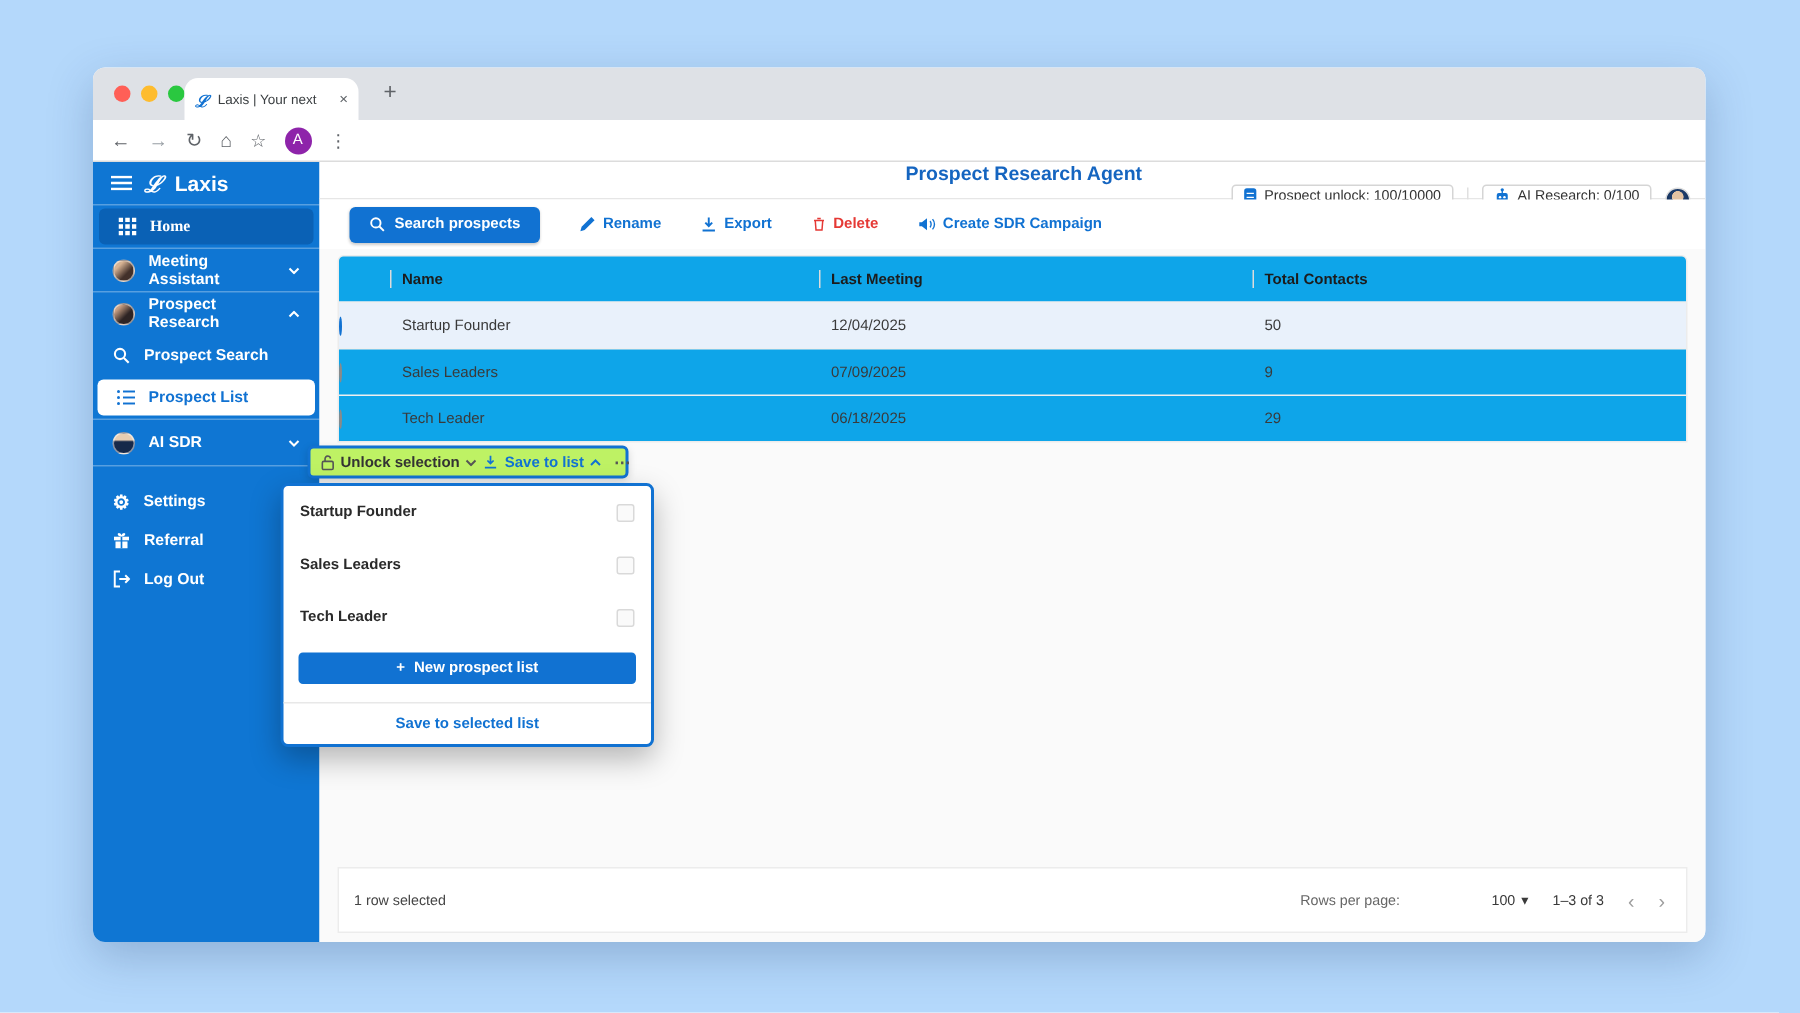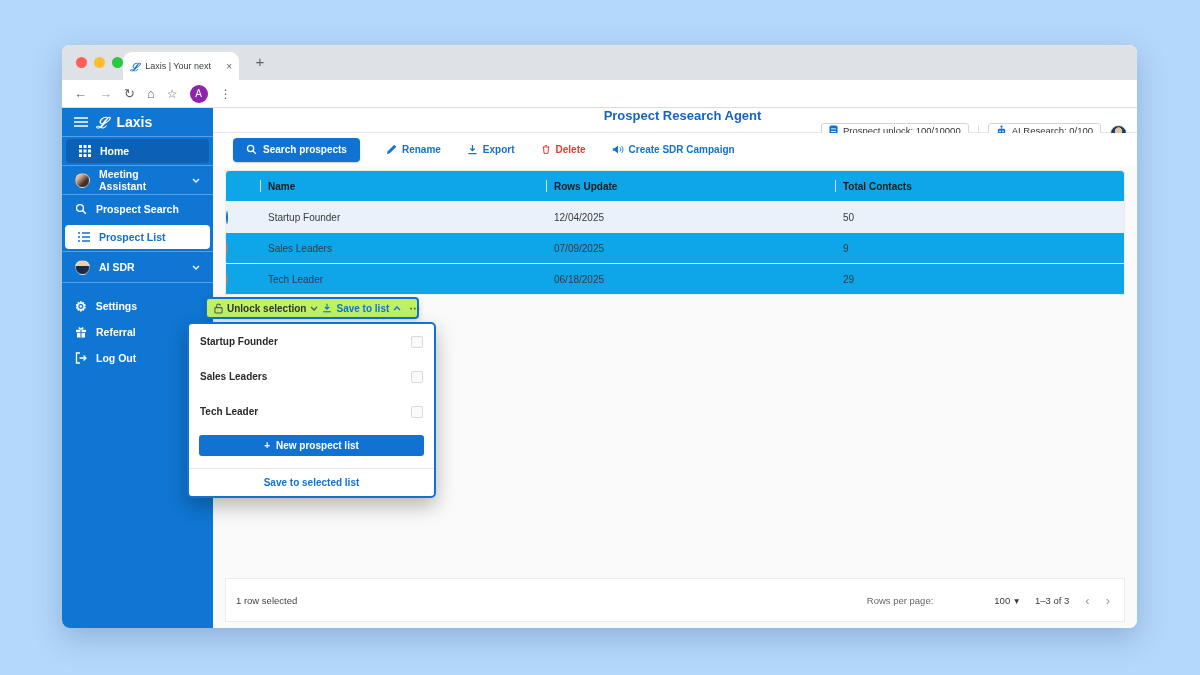--- a/index.html
+++ b/index.html
@@ -32,21 +32,21 @@
   
   .app { display:flex; height:520px; }
 
   .sidebar { width:151px; background:#0f76d3; color:#fff; flex-shrink:0; display:flex; flex-direction:column; }
   .brand { height:28px; display:flex; align-items:center; gap:8px; padding:0 12px; }
   .logo { font-weight:bold; font-style:italic; font-size:15px; }
   .brandname { font-weight:bold; font-size:14px; }
   .sdiv { height:1px; background:rgba(255,255,255,.3); }
   .sitem { height:28px; display:flex; align-items:center; gap:9px; padding:0 13px; font-size:10.5px; font-weight:600; }
   .sitem .chev { margin-left:auto; }
-  .sitem.home-active { background:#0a61b5; border-radius:4px; margin:2px 4px; height:24px; }
+  .sitem.home-active { background:#0a61b5; border-radius:4px; margin:2px 4px; height:24px;font-family:Liberation Serif, serif; }
   .sitem.white-active { background:#fff; color:#1172d2; border-radius:4px; margin:2px 3px; height:24px; }
   .sgap { height:10px; }
   .sav { width:15px; height:15px; border-radius:50%; flex-shrink:0; border:1px solid rgba(255,255,255,.5); }
   .sav.w1 { background:linear-gradient(135deg,#d7b394 25%,#42302a 65%); }
   .sav.w2 { background:linear-gradient(135deg,#caa184 20%,#2e2424 60%); }
   .sav.m1 { background:linear-gradient(180deg,#e7cdb2 35%,#16294a 40%); }
   .gear { font-size:13px; line-height:1; }
 
   .main { flex:1; display:flex; flex-direction:column; min-width:0; }
   .appheader { height:25px; background:#fff; border-bottom:1px solid #e6e6e6; display:flex; align-items:center; padding:0 10px 0 25px;flex-direction:column; }
@@ -162,20 +162,27 @@
 
       <div class="sitem">
         <span class="sav w1"></span>
         <span>Meeting Assistant</span>
         <svg class="chev" viewBox="0 0 8 5" width="8" height="5">
             <path d="M1 1l3 3 3-3" fill="none" stroke="#fff" stroke-width="1.4"></path>
           </svg>
       </div>
       <div class="sdiv"></div>
 
+      <div class="sitem">
+        <span class="sav w2"></span>
+        <span>Prospect Research</span>
+        <svg class="chev" viewBox="0 0 8 5" width="8" height="5">
+            <path d="M1 4l3-3 3 3" fill="none" stroke="#fff" stroke-width="1.4"></path>
+          </svg>
+      </div>
       <div class="sitem">
         <svg viewBox="0 0 12 12" width="12" height="12">
             <circle cx="5" cy="5" r="3.4" fill="none" stroke="#fff" stroke-width="1.4"></circle>
             <line x1="7.6" y1="7.6" x2="10.8" y2="10.8" stroke="#fff" stroke-width="1.4"></line>
           </svg>
         <span>Prospect Search</span>
       </div>
       <div class="sitem white-active">
         <svg viewBox="0 0 12 10" width="12" height="10">
             <g stroke="#1172d2" stroke-width="1.3">
@@ -296,21 +303,21 @@
             </svg>
           <span>Create SDR Campaign</span>
         </button>
       </div>
 
       <div class="content">
         <div class="tablecard">
           <div class="trow head">
             <div></div>
             <div class="hcell">Name</div>
-            <div class="hcell">Rows Update</div>
+            <div class="hcell">Last Meeting</div>
             <div class="hcell">Total Contacts</div>
           </div>
           <div class="trow selected">
             <div><span class="radio on"></span></div>
             <div class="cell">Startup Founder</div>
             <div class="cell">12/04/2025</div>
             <div class="cell">50</div>
           </div>
           <div class="trow">
             <div><span class="radio"></span></div>

